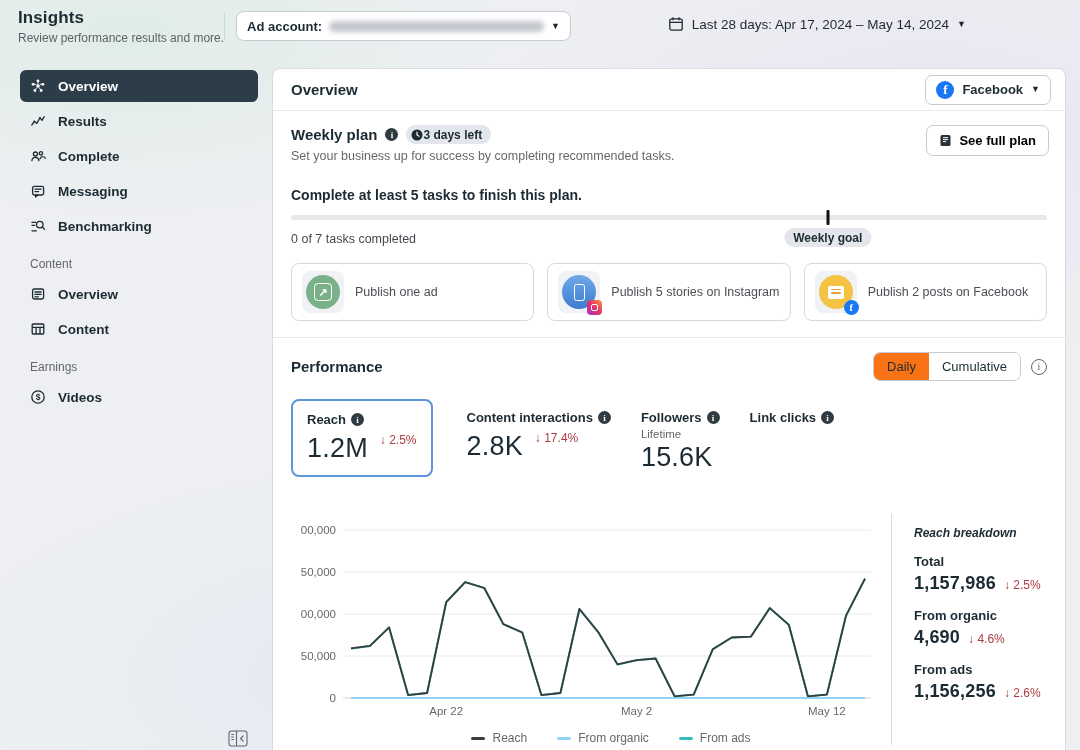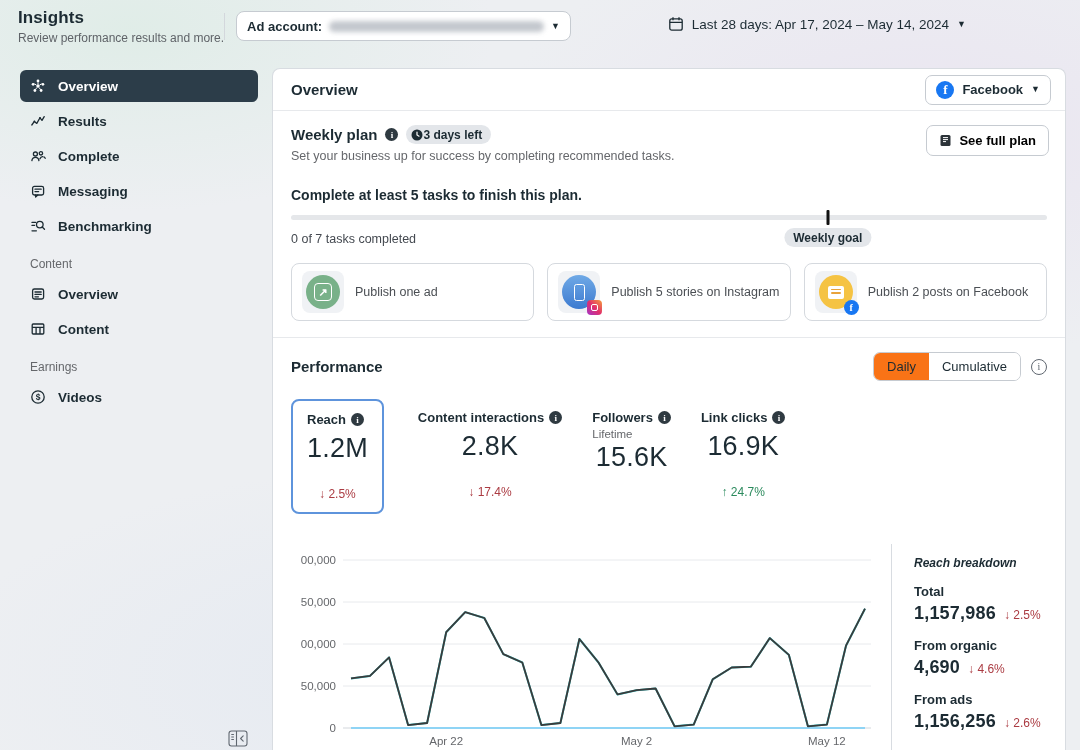--- a/index.html
+++ b/index.html
@@ -100,21 +100,21 @@
     font-family:"Liberation Sans",sans-serif; }
   .seg button.on { background:#f97316; font-weight:400; }
   .info-outline { display:inline-flex; width:16px; height:16px; border-radius:50%; border:1.3px solid #606770;
     color:#606770; font-size:10px; align-items:center; justify-content:center; font-family:"Liberation Serif",serif; cursor:pointer; }
 
   .metrics { display:flex; align-items:flex-start; gap:26px; margin-top:18px; }
   .metric { padding:11px 2px; }
   .metric.sel { border:2px solid #5e94dc; border-radius:8px; padding:11px 14px; margin-right:6px; }
   .m-label { font-size:13px; font-weight:700; display:flex; align-items:center; gap:5px; }
   .m-sub { font-size:11.5px; color:#65676b; margin-top:3px; }
-  .m-valrow { display:flex; align-items:center; gap:23px; margin-top:6px;flex-direction:column; }
+  .m-valrow { display:flex; align-items:flex-start; gap:12px; margin-top:6px; }
   .m-val { font-size:27px; color:#1c2b33; letter-spacing:.2px; }
   .delta { font-size:12px; font-weight:400; }
   .neg { color:#ab3b42; }
   .pos { color:#2b8a5d; }
 
   
   .chart-row { display:flex; margin-top:30px; }
   .chart-box { width:600px; }
   #perf-chart text { font-family:"Liberation Sans",sans-serif; font-size:11.5px; fill:#65676b; }
   .legend { display:flex; justify-content:center; gap:30px; margin-top:8px; padding-left:40px; }
@@ -349,24 +349,20 @@
             </div>
           <div class="m-sub">Lifetime</div>
           <div class="m-valrow" style="margin-top:2px;">
               <span class="m-val">15.6K</span>
             </div>
         </div>
         <div class="metric">
           <div class="m-label">
               <span>Link clicks</span>
               <span class="info-filled">i</span>
-            </div>
-          <div class="m-valrow">
-              <span class="m-val">16.9K</span>
-              <span class="delta pos">↑ 24.7%</span>
             </div>
         </div>
       </div>
 
       <div class="chart-row">
         <div class="chart-box">
           <svg id="perf-chart" width="590" height="205" viewBox="0 0 590 205">
               <line x1="52" y1="16.0" x2="580" y2="16.0" stroke="#e8eaed" stroke-width="1"></line>
               <text x="45" y="20" text-anchor="end">00,000</text>
               <line x1="52" y1="58.0" x2="580" y2="58.0" stroke="#e8eaed" stroke-width="1"></line>

